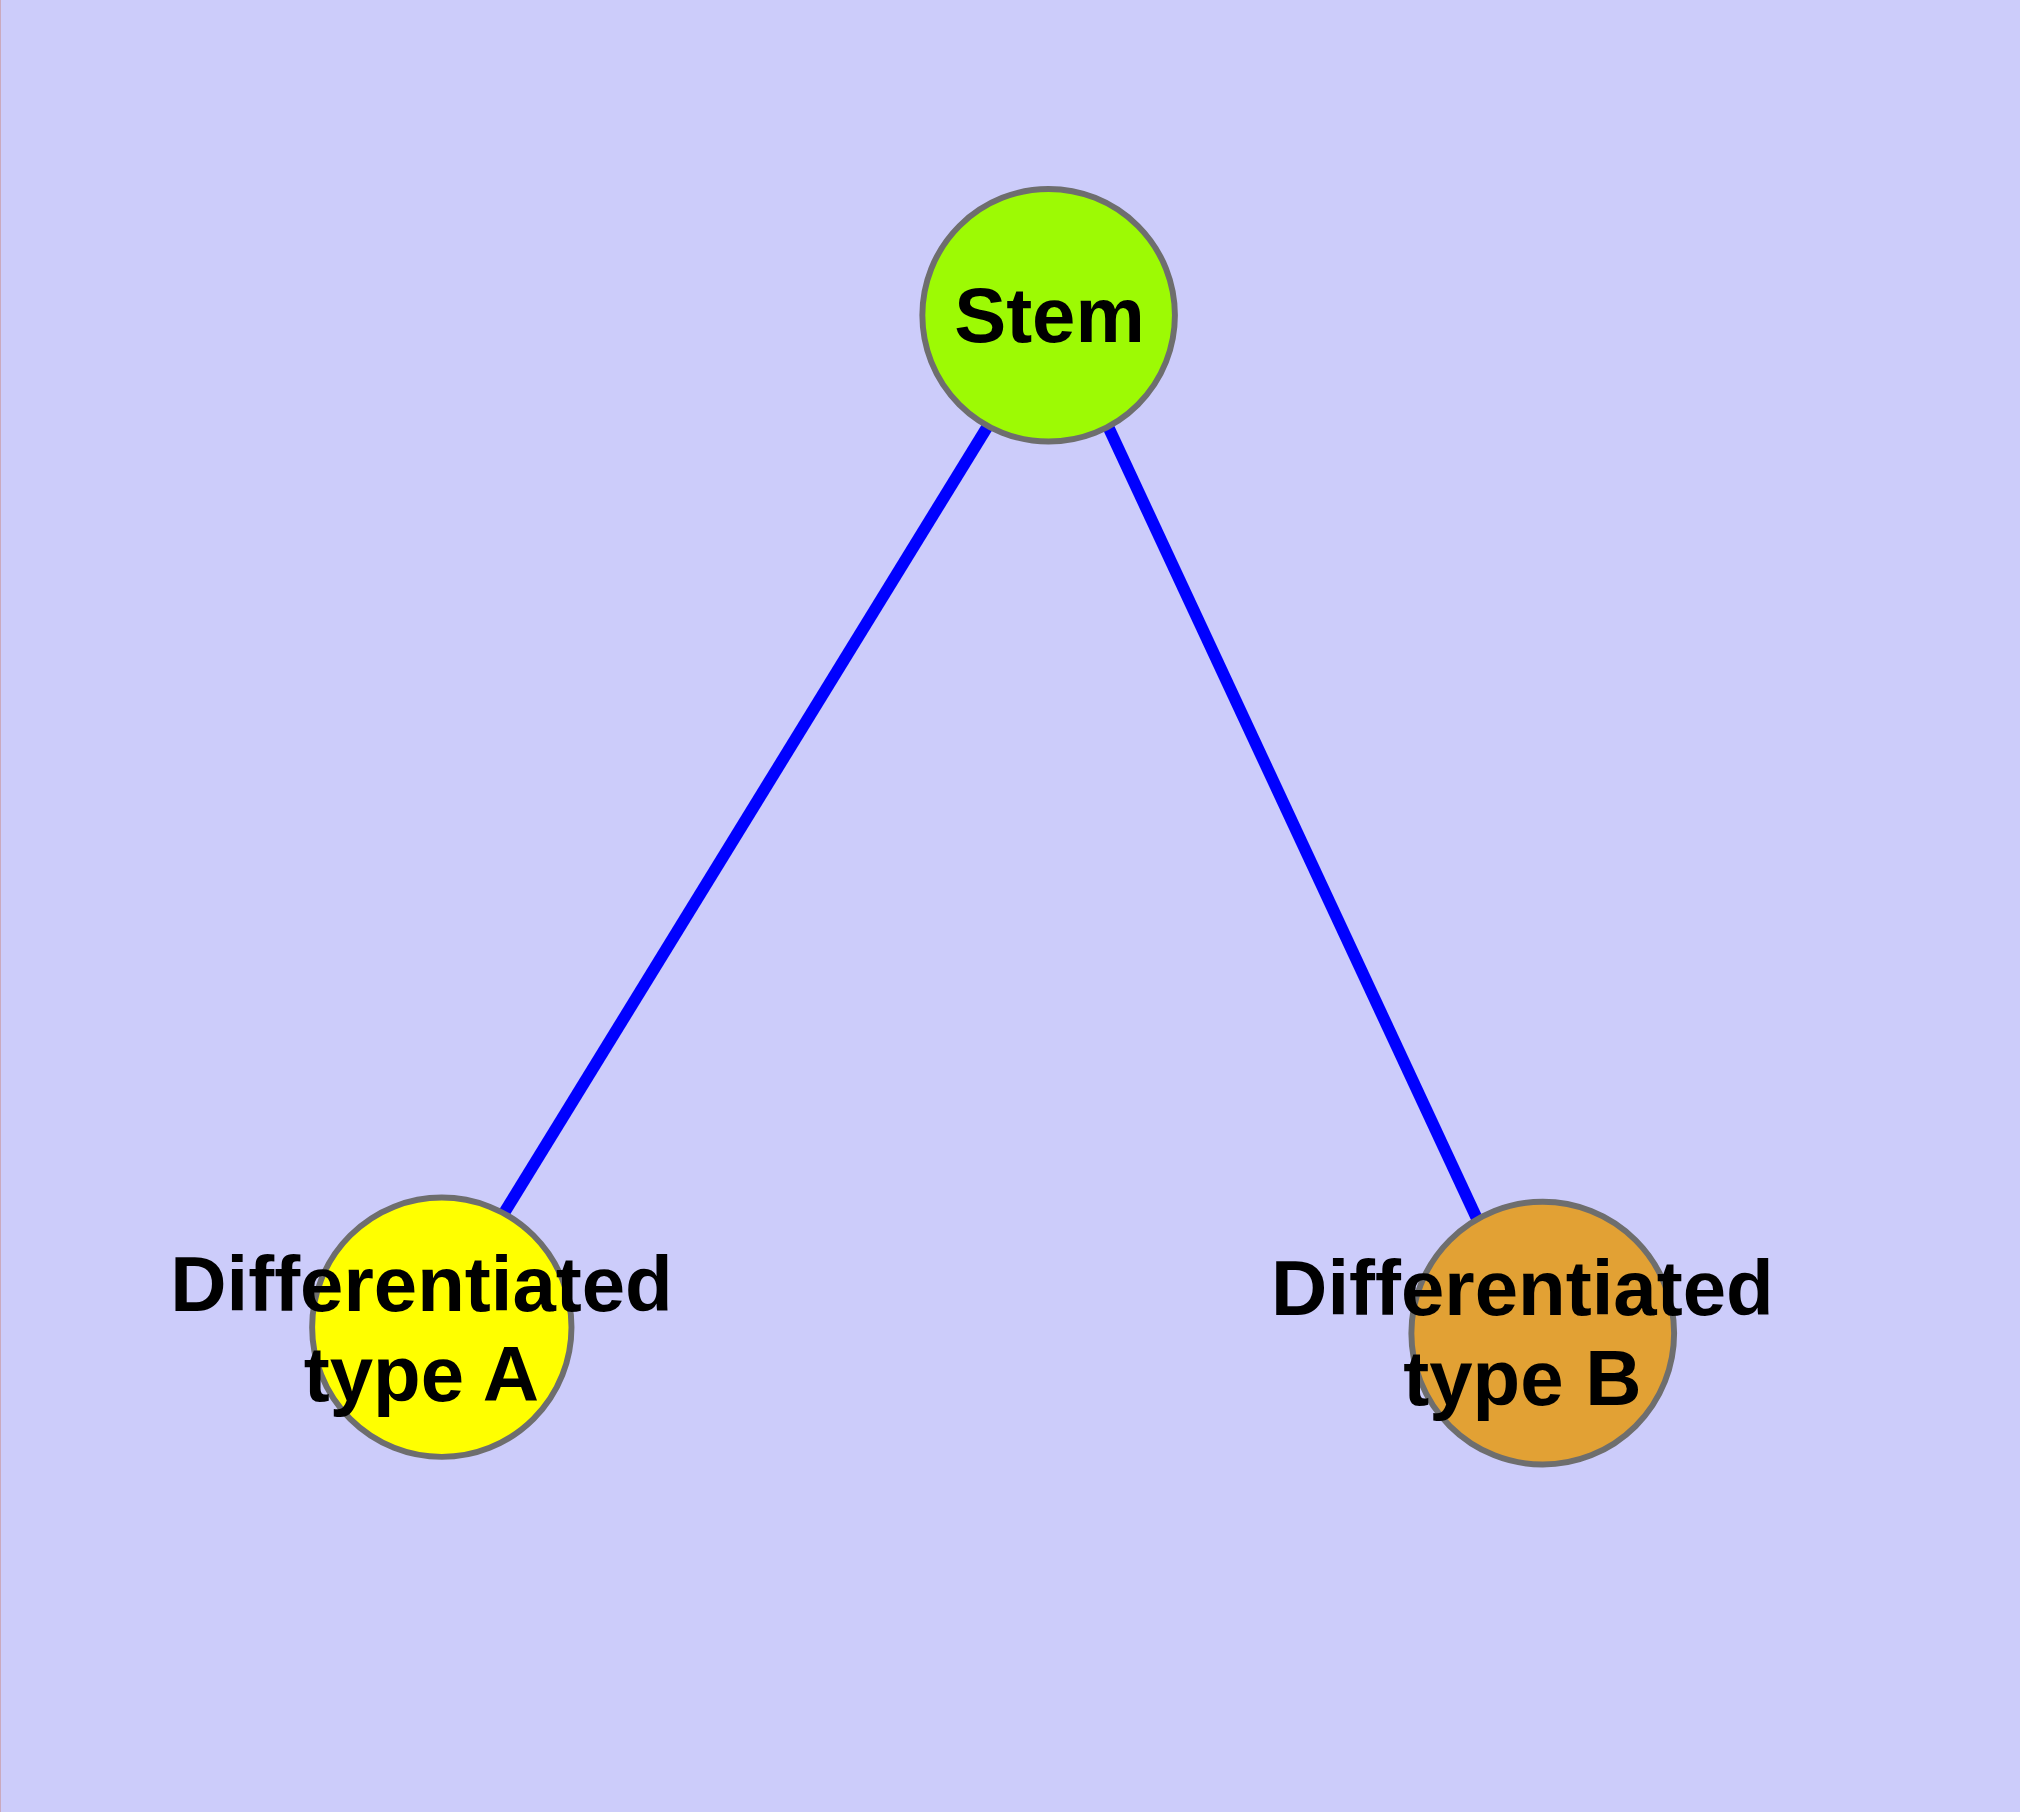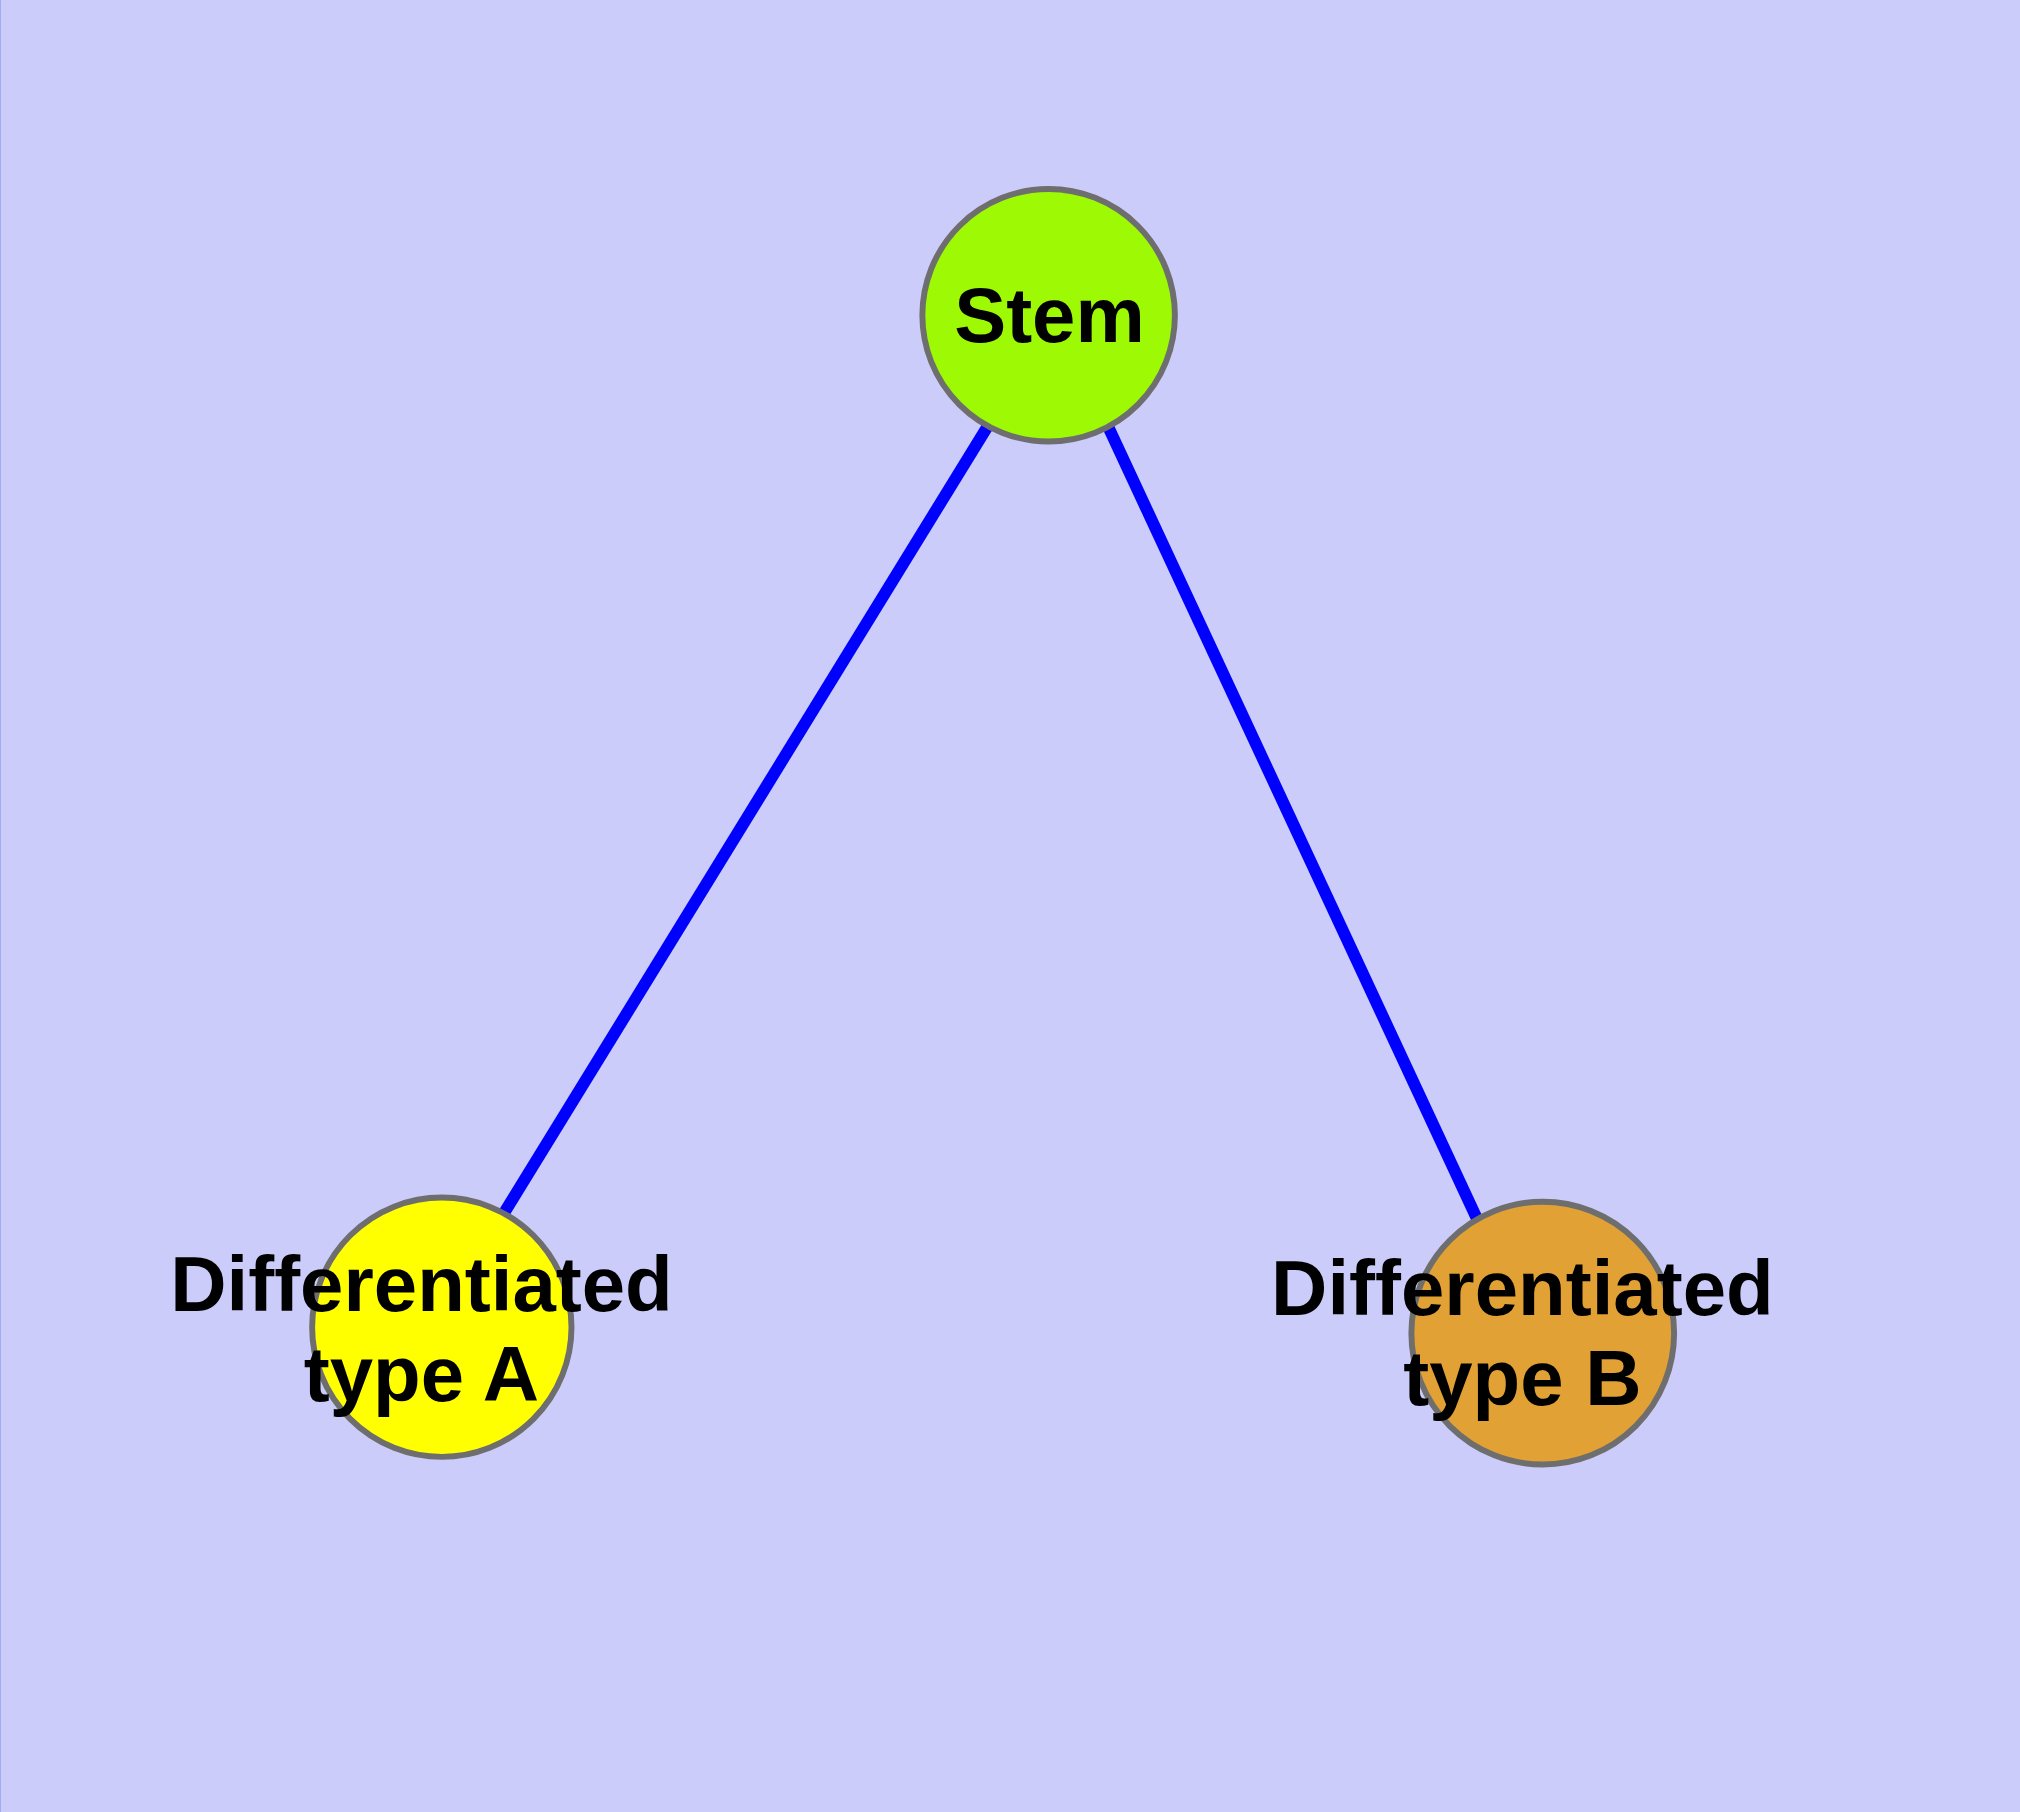--- a/index.html
+++ b/index.html
@@ -27,21 +27,21 @@
   .node-label {
     font-family: "Liberation Sans", "DejaVu Sans", sans-serif;
     font-weight: bold;
     fill: #000000;
     paint-order: normal;
   }
 </style>
 </head>
 <body>
 
-<div id="stage" style="width: 2021px; height: 1812px; background: #1d4ed8;">
+<div id="stage" style="width: 2021px; height: 1812px; background: #c2410c;">
   <svg id="graph-svg" viewBox="0 0 2384 2138">
 
     <rect id="bg-rect" x="0" y="0" width="2384" height="2138" fill="#ccccfa"></rect>
 
     <g id="edge-layer">
         <line x1="1165" y1="503" x2="594" y2="1432" stroke="#0000ff" stroke-width="14" stroke-linecap="butt"></line>
         <line x1="1307" y1="503" x2="1742" y2="1437" stroke="#0000ff" stroke-width="14" stroke-linecap="butt"></line>
       </g>
     <g id="node-layer">
         <circle cx="1237" cy="372" r="149" fill="#9dfa04" stroke="#6e6e6e" stroke-width="7"></circle>

